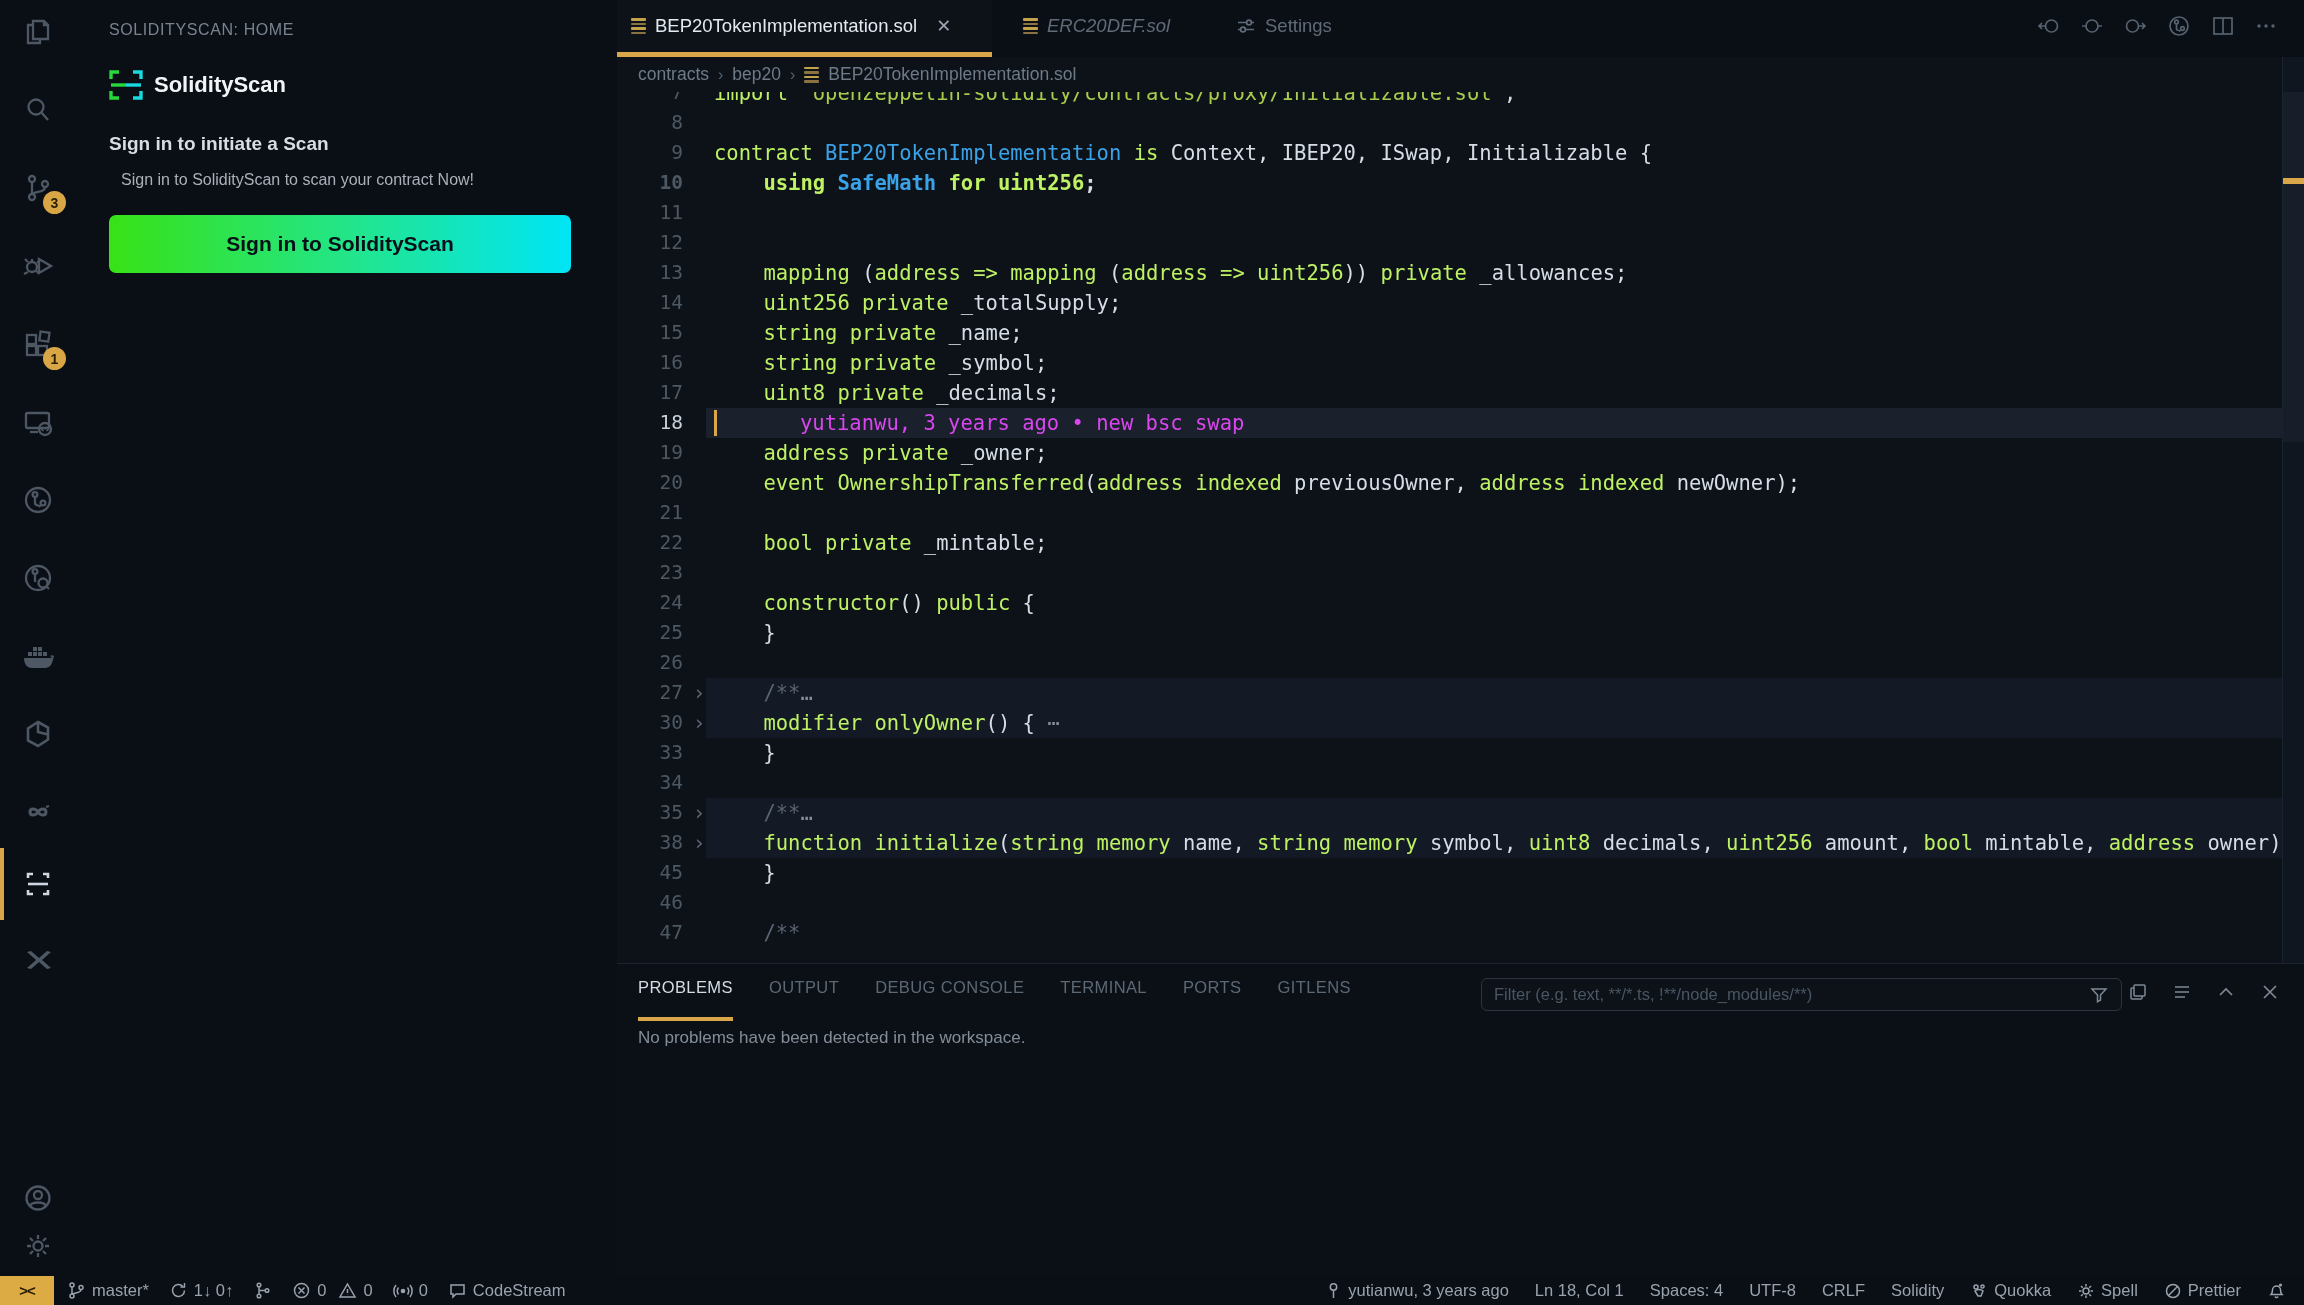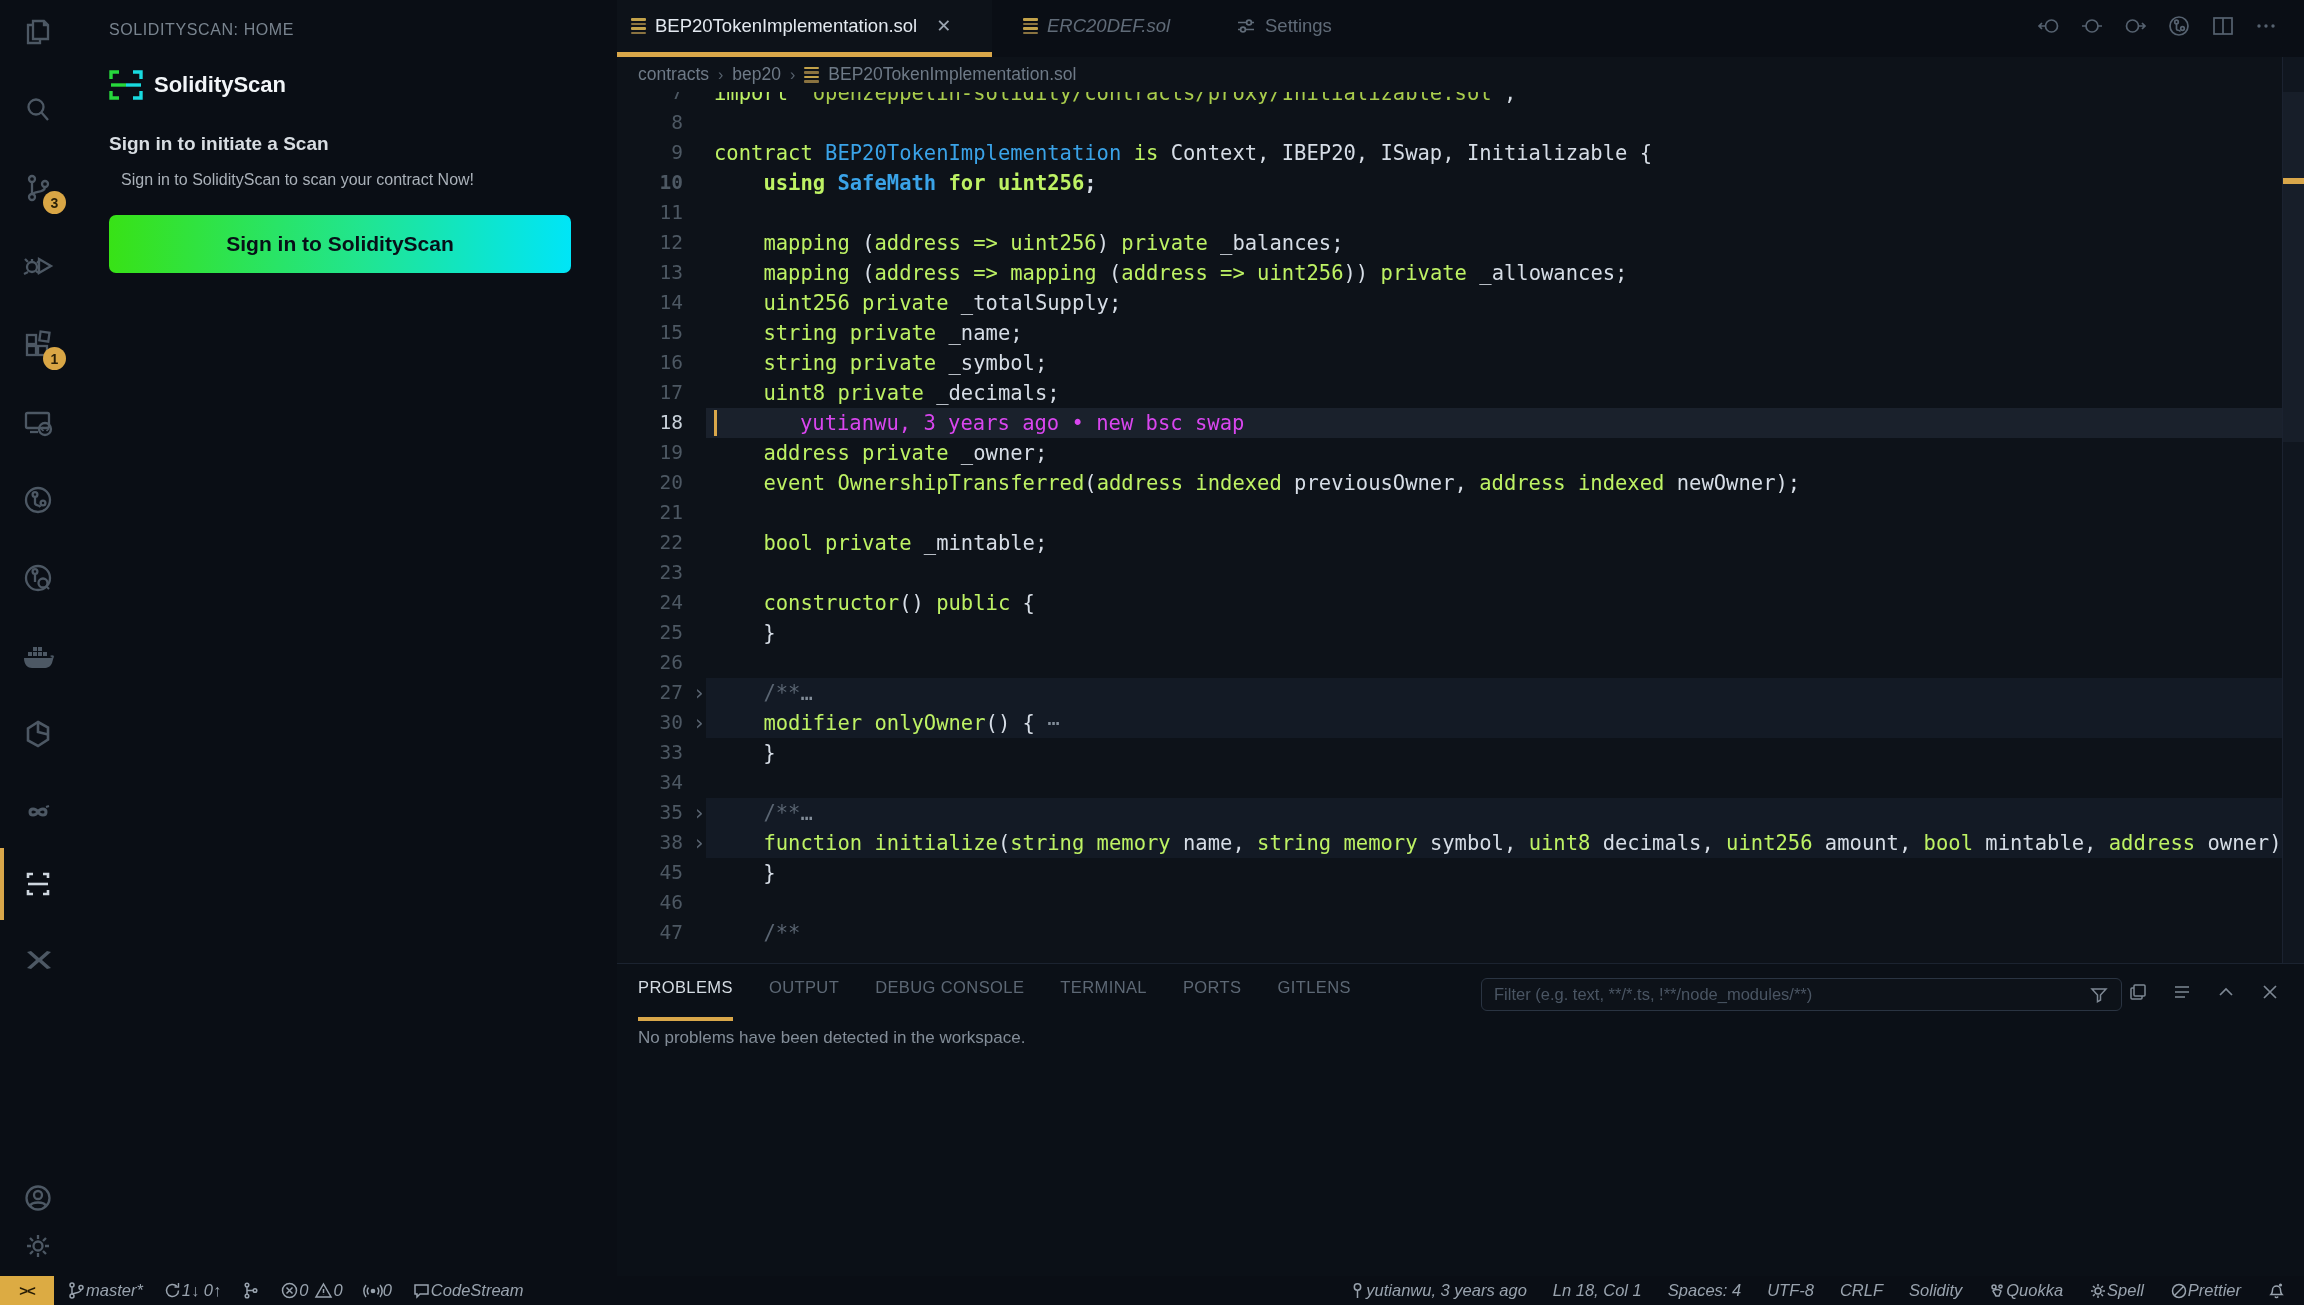--- a/index.html
+++ b/index.html
@@ -67,21 +67,21 @@
   .panel-actions{position:absolute;right:24px;top:18px;display:flex;gap:24px;color:#7e8894;align-items:center;}
   .panel-msg{position:absolute;left:21px;top:64px;font-size:17px;color:#838d98;}
 
   
   .statusbar{position:absolute;left:0;top:1276px;width:2304px;height:29px;background:#0a0e15;
              display:flex;align-items:center;font-size:16.5px;color:#99a3ae;}
   .st-remote{width:54px;height:29px;background:#dcab43;color:#241a04;font-weight:bold;font-size:15px;
              display:flex;align-items:center;justify-content:center;letter-spacing:-1px;}
   .st-left{display:flex;align-items:center;gap:20px;padding-left:13px;}
   .st-right{margin-left:auto;display:flex;align-items:center;gap:26px;padding-right:18px;}
-  .st-item{display:flex;align-items:center;cursor:pointer;font-style:italic;}
+  .st-item{display:flex;align-items:center;gap:6px;cursor:pointer;}
   .sol-icon{display:inline-flex;flex-direction:column;gap:2px;}
   .sol-icon i{display:block;width:15px;height:2.5px;background:#c2a24a;border-radius:1px;}
   .sol-icon i:nth-child(2),.sol-icon i:nth-child(4){background:#8a7340;}
 </style>
 </head>
 <body>
 
 <div class="app">
 
   <div class="activitybar">
@@ -239,21 +239,20 @@
           <div class="cl" style="top: 168px; font-weight: bold;">
             <div class="ln">10</div>
             <div class="ct"><span class="c-txt">    </span><span class="c-kw">using </span><span class="c-cls">SafeMath </span><span class="c-kw">for uint256</span><span class="c-txt">;</span></div>
           </div>
           <div class="cl" style="top: 198px;">
             <div class="ln">11</div>
             <div class="ct"></div>
           </div>
           <div class="cl" style="top: 228px;">
             <div class="ln">12</div>
-            <div class="ct"><span class="c-txt">    </span><span class="c-kw">mapping </span><span class="c-txt">(</span><span class="c-kw">address =&gt; uint256</span><span class="c-txt">) </span><span class="c-kw">private </span><span class="c-txt">_balances;</span></div>
           </div>
           <div class="cl" style="top: 258px;">
             <div class="ln">13</div>
             <div class="ct"><span class="c-txt">    </span><span class="c-kw">mapping </span><span class="c-txt">(</span><span class="c-kw">address </span><span class="c-kw">=&gt; </span><span class="c-kw">mapping </span><span class="c-txt">(</span><span class="c-kw">address =&gt; uint256</span><span class="c-txt">)) </span><span class="c-kw">private </span><span class="c-txt">_allowances;</span></div>
           </div>
           <div class="cl" style="top: 288px;">
             <div class="ln">14</div>
             <div class="ct"><span class="c-txt">    </span><span class="c-kw">uint256 private </span><span class="c-txt">_totalSupply;</span></div>
           </div>
           <div class="cl" style="top: 318px;">

